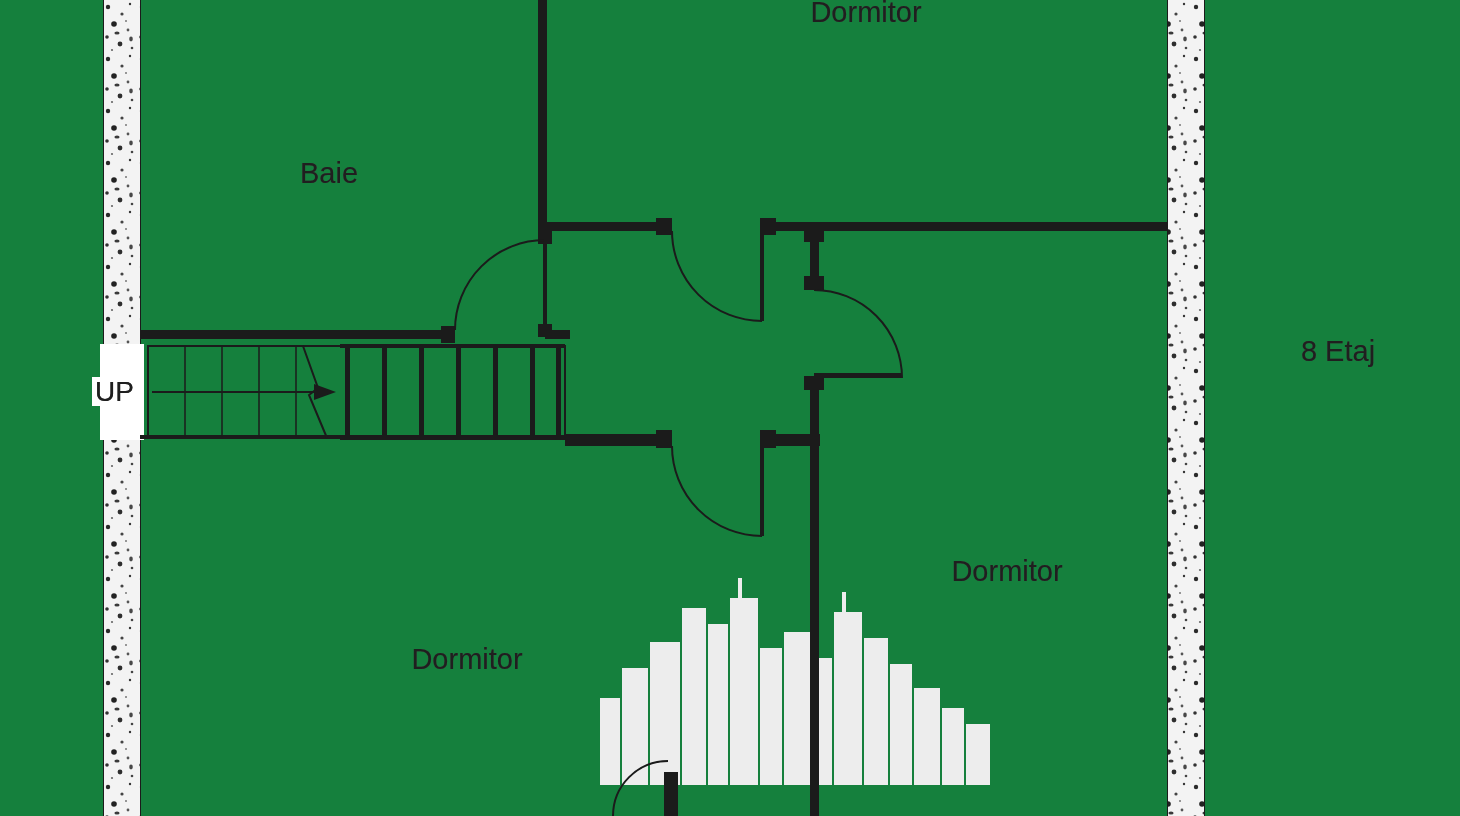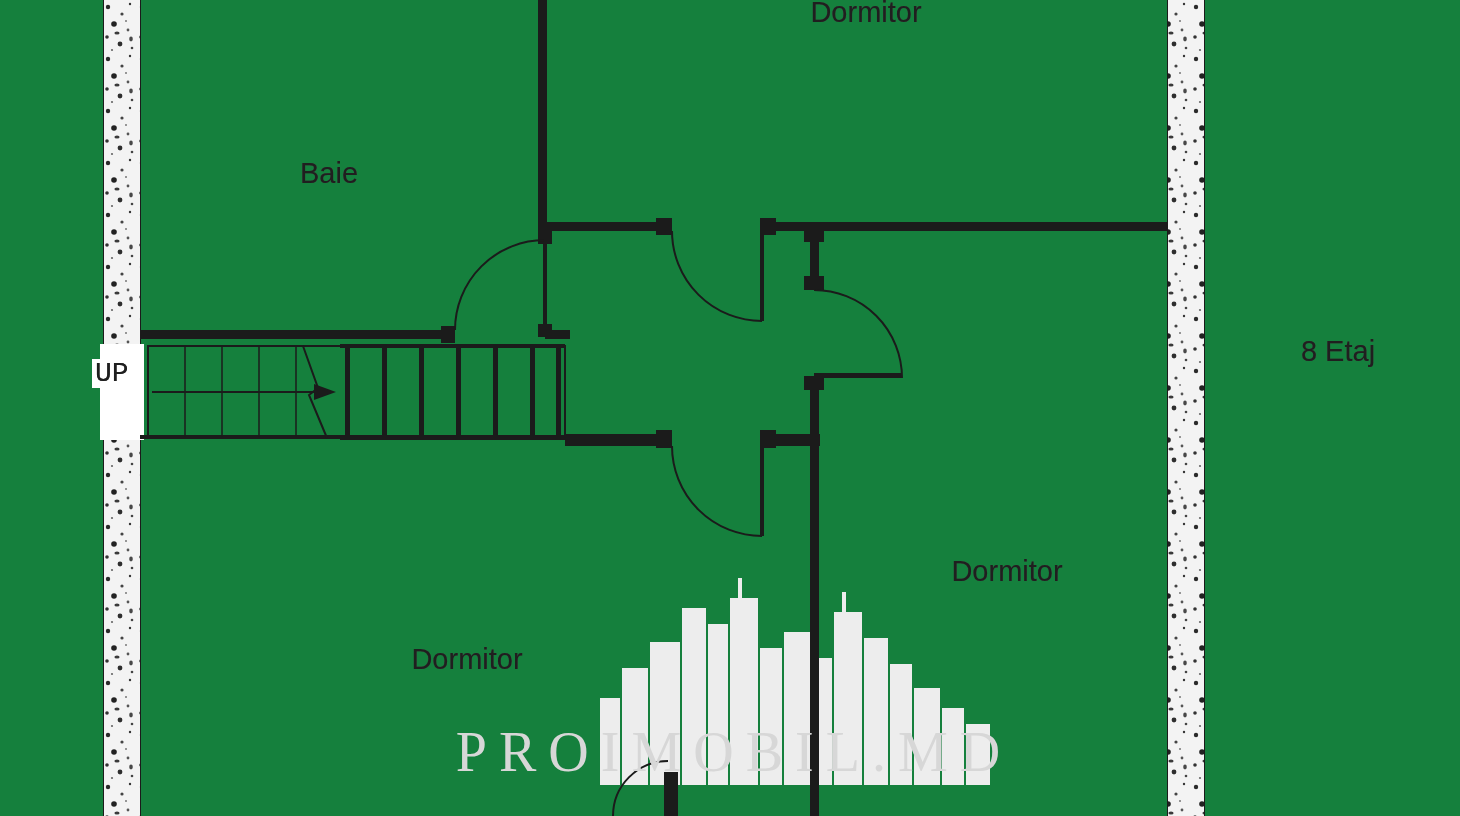--- a/index.html
+++ b/index.html
@@ -153,23 +153,22 @@
         <line x1="152" y1="392" x2="314" y2="392" stroke-width="2"></line>
         <polygon points="314,384 336,392 314,400" fill="#1b1b1b" stroke="none"></polygon>
       </g>
     </g>
   </svg>
 
   <div class="label" style="left:866px; top:-3px;">Dormitor</div>
 
   <div class="label" style="left:306px; top:158px;margin-left:23px;">Baie</div>
 
-  <div class="label up" style="left:92px; top:359px;font-family:Liberation Mono, monospace;">UP</div>
+  <div class="label up" style="left:92px; top:377px;">UP</div>
 
   <div class="label" style="left:1338px; top:336px;">8 Etaj</div>
 
   <div class="label" style="left:1007px; top:556px;">Dormitor</div>
 
   <div class="label" style="left:467px; top:644px;">Dormitor</div>
 
-  <div class="watermark" style="left:734px; top:720px;">PROIMOBIL.MD</div>
 
 </div>
 
 </body></html>

